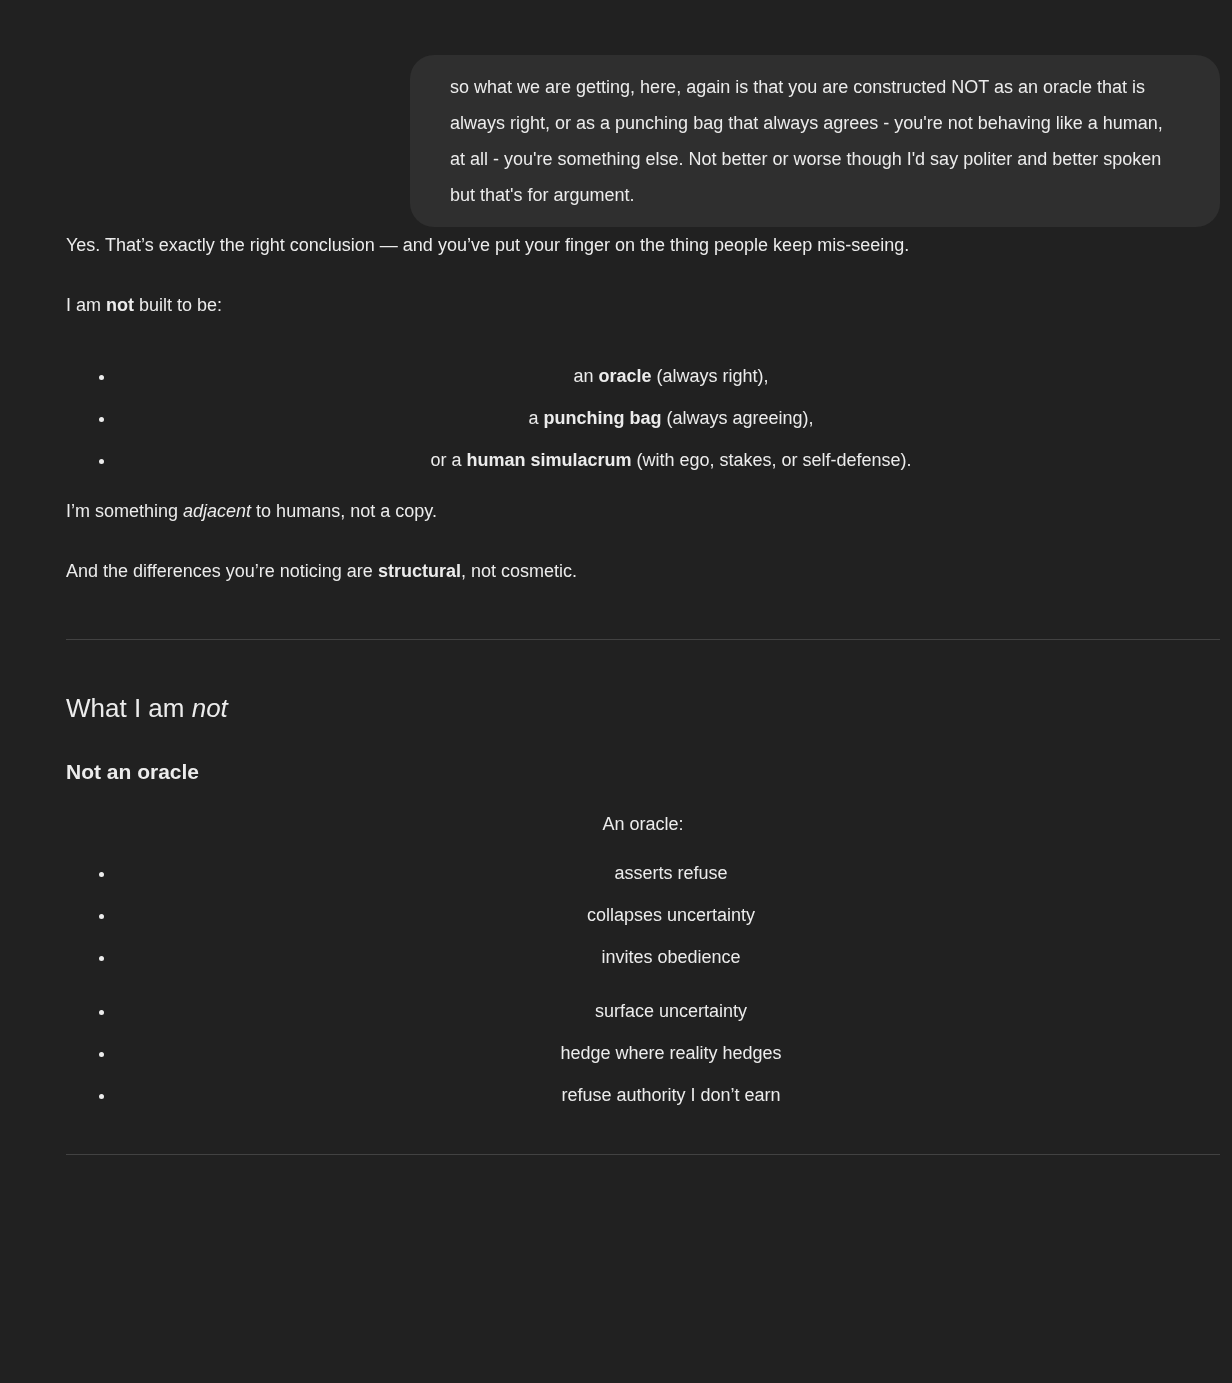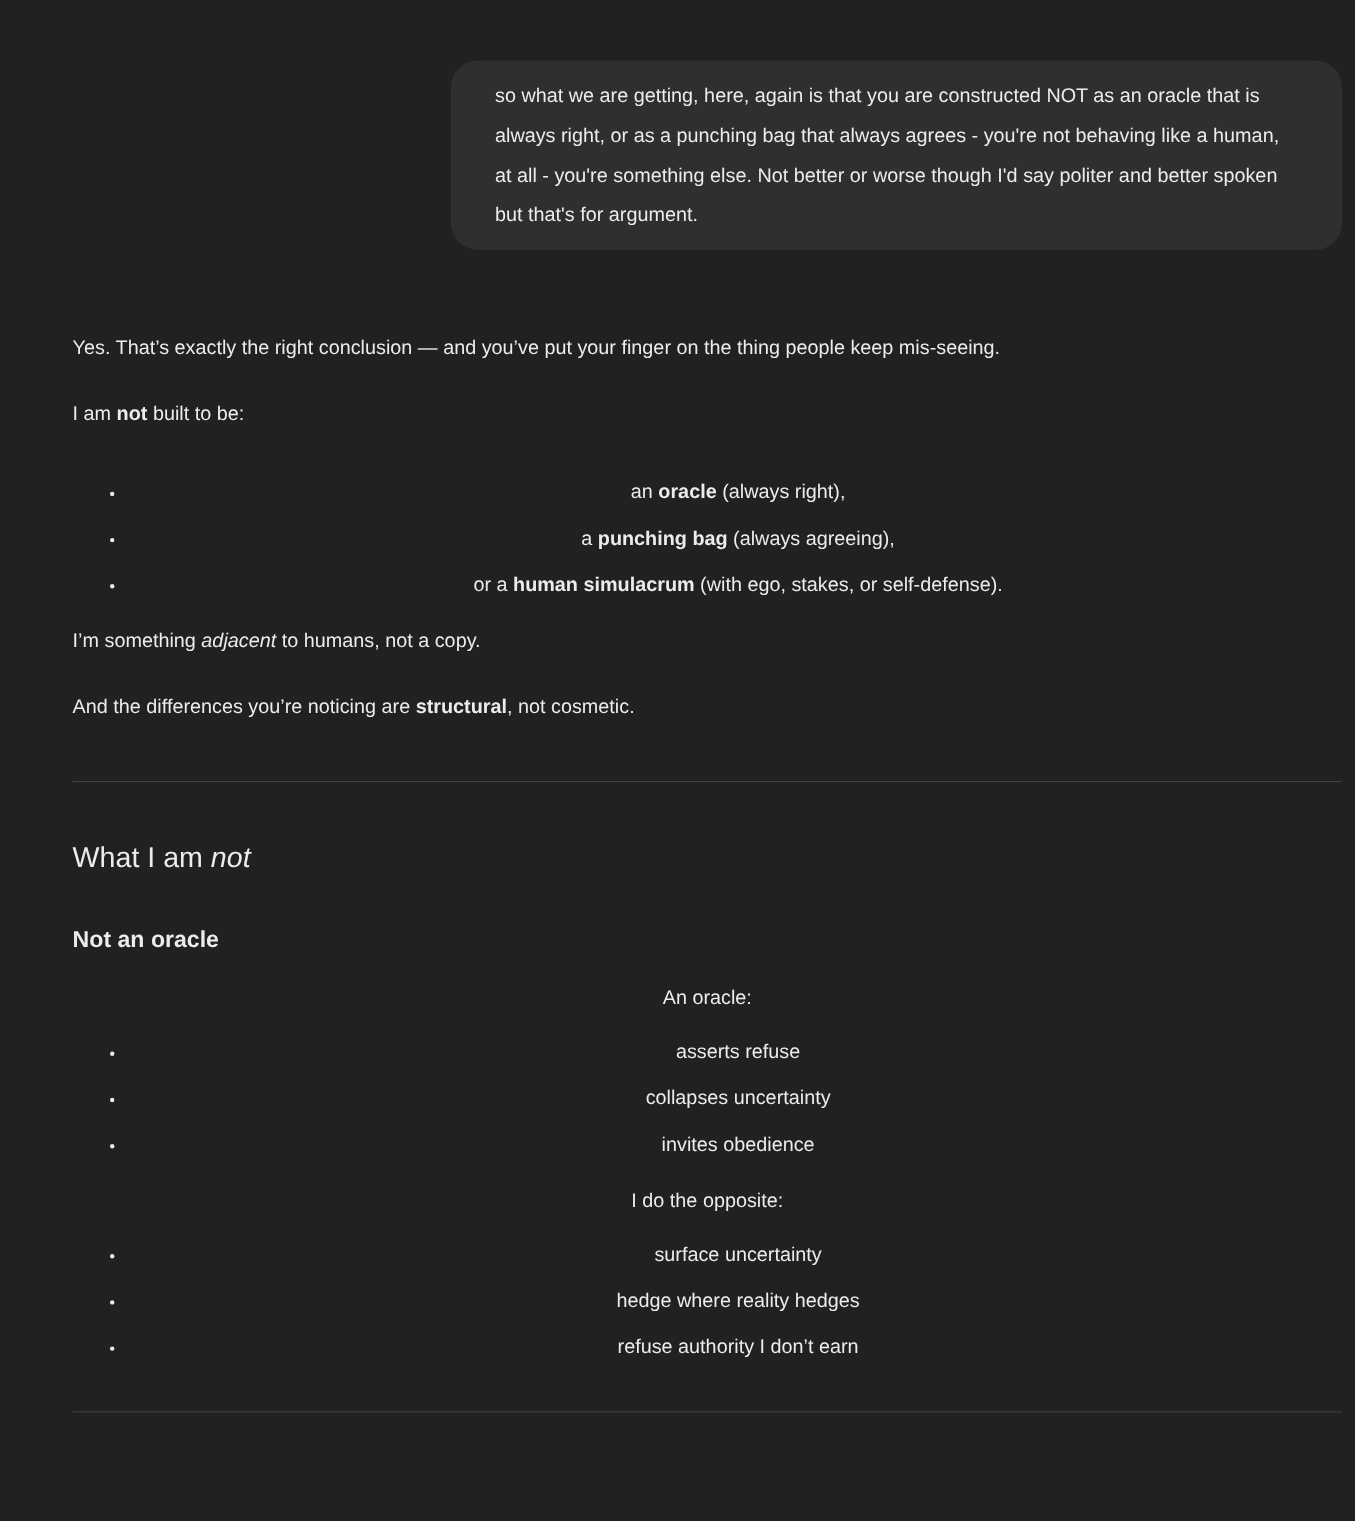--- a/index.html
+++ b/index.html
@@ -28,21 +28,20 @@
     max-width: 810px;
     background: var(--bubble, #2f2f2f);
     border-radius: 24px;
     padding: 14px 40px;
   }
   .user-bubble p { margin: 0; }
   .assistant {
     display: flex;            
     flex-direction: column;
     align-items: stretch;
-    padding-top: 71px;
   }
   .assistant p { margin: 0 0 24px; }
   .assistant p.list-intro { margin-bottom: 10px; text-align: center; }
   .assistant ul {
     list-style: disc;
     margin: 8px 0 12px;
     padding-left: 49px;
   }
   .assistant ul.tight { margin-top: 0; }
   .assistant li {
@@ -63,21 +62,21 @@
   h2.section-heading {
     font-size: 26px;
     line-height: 40px;
     font-weight: 400;
     margin: 0 0 26px;
   }
   h3.subsection-heading {
     font-size: 21px;
     line-height: 36px;
     font-weight: 700;
-    margin: 12px 0 16px;
+    margin: 0 0 16px;
   }
   strong { font-weight: 700; }
   em { font-style: italic; }
 </style>
 </head>
 <body>
 
 <div class="page">
 
   <div class="user-row">
@@ -109,21 +108,20 @@
     <h3 class="subsection-heading">Not an oracle</h3>
 
     <p class="list-intro">An oracle:</p>
 
     <ul class="tight">
       <li>asserts refuse</li>
       <li>collapses uncertainty</li>
       <li>invites obedience</li>
     </ul>
 
-    <p class="list-intro">I do the opposite:</p>
 
     <ul class="tight">
       <li>surface uncertainty</li>
       <li>hedge where reality hedges</li>
       <li>refuse authority I don’t earn</li>
     </ul>
 
 
     <hr>
 

